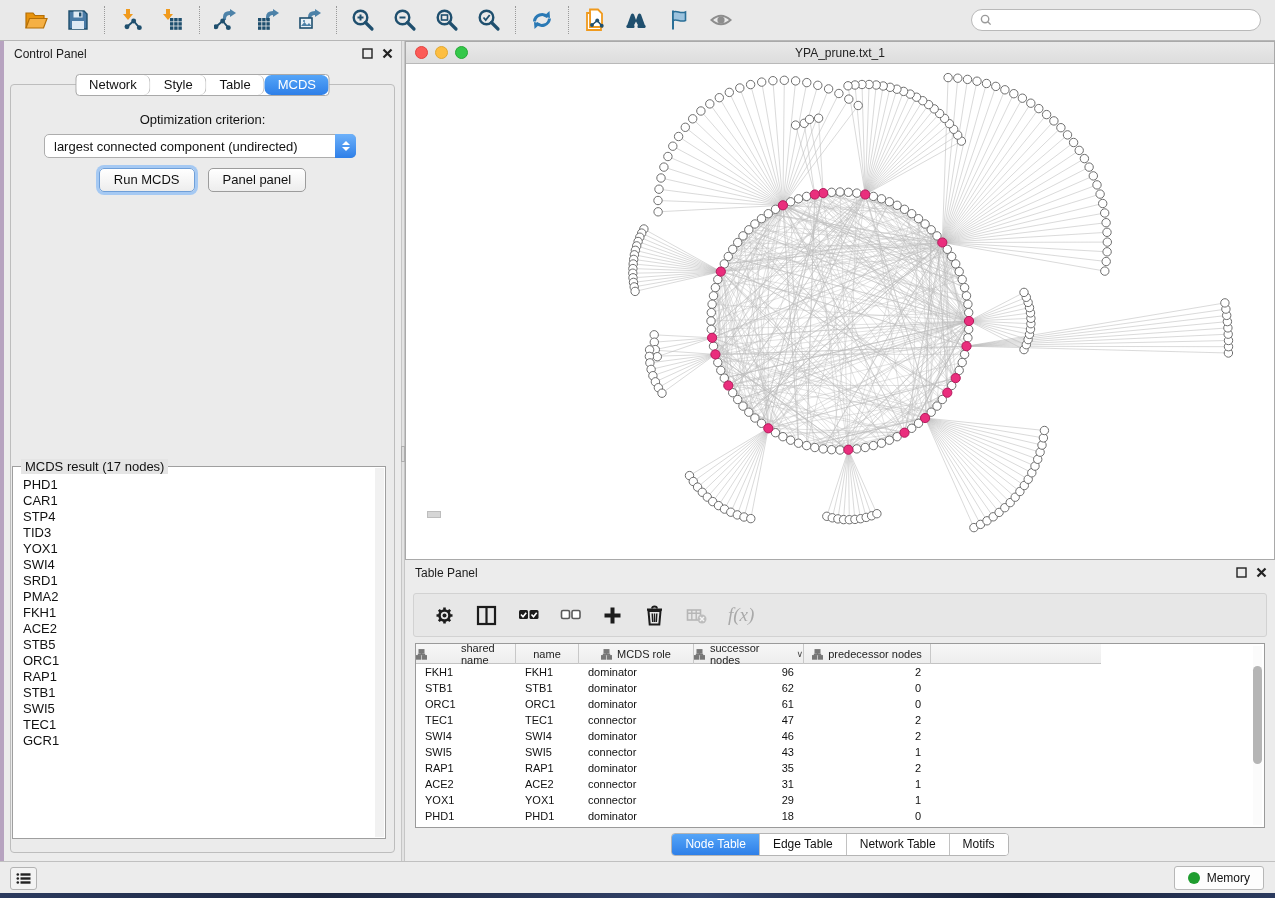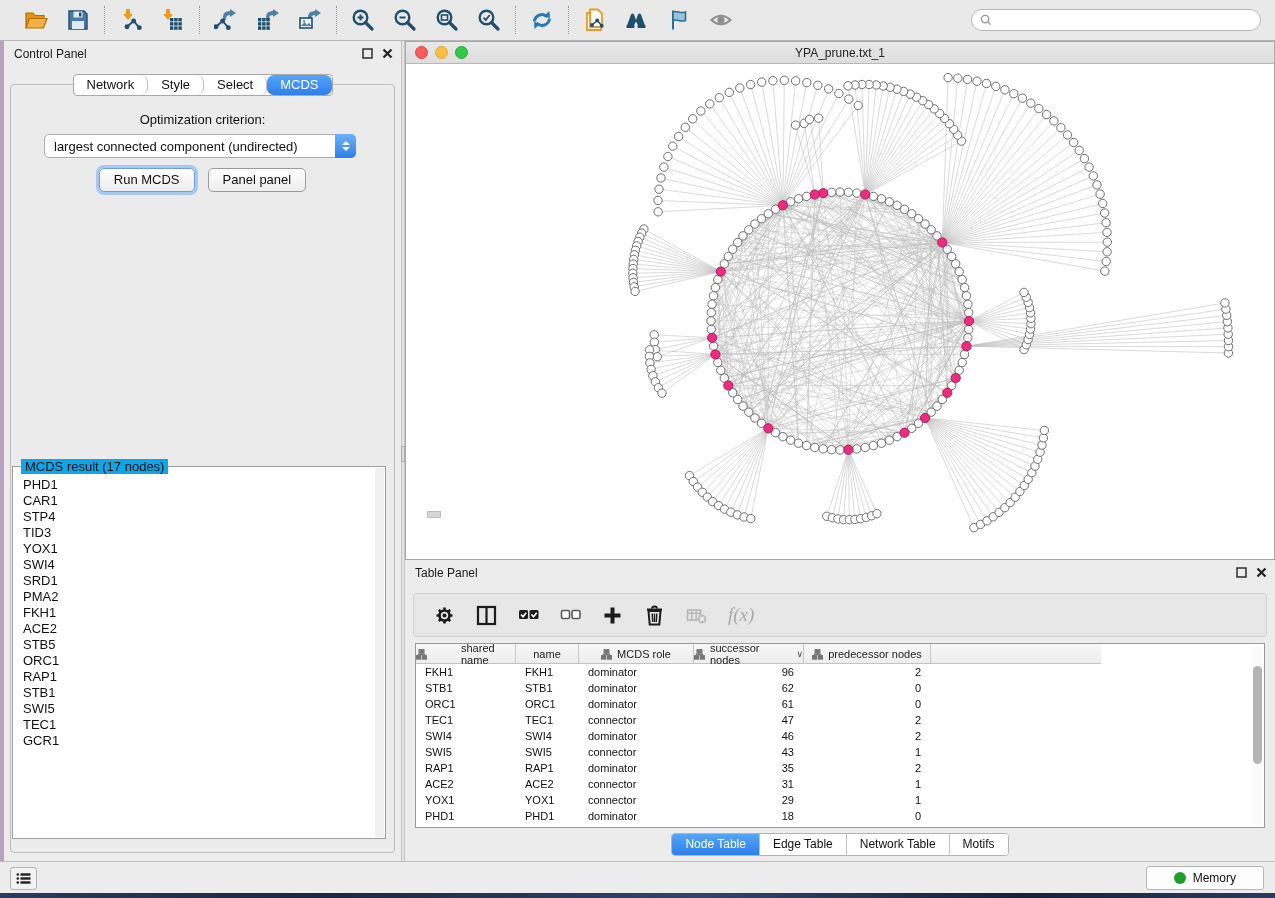--- a/index.html
+++ b/index.html
@@ -49,21 +49,21 @@
     align-items:center; justify-content:center; gap:2px; }
   .dropdown-stepper span { width:0; height:0; border-left:4px solid transparent; border-right:4px solid transparent; }
   .arrow-up { border-bottom:4px solid #fff; }
   .arrow-down { border-top:4px solid #fff; }
   .cp-buttons { position:absolute; left:0; right:0; top:127px; display:flex; justify-content:center; gap:13px; }
   .push-btn { font-size:13px; color:#111; background:linear-gradient(#ffffff,#ededed);
     border:1px solid #9c9c9c; border-radius:5px; padding:3px 14px 4px; }
   .push-btn.focused { box-shadow:0 0 0 3px #a5c9f3; border-color:#6f9fd8; }
   .result-box { position:absolute; left:8px; top:425px; width:374px; height:373px;
     border:1px solid #9f9f9f; background:#fff; }
-  .result-legend { position:absolute; left:8px; top:-8px; background:#0ea5e9; padding:0 4px;
+  .result-legend { position:absolute; left:8px; top:-8px; background:#e5e5e5; padding:0 4px;
     font-size:13px; color:#111; }
   .result-list { position:absolute; left:1px; top:10px; right:10px; bottom:1px; overflow:hidden; }
   .result-item { font-size:13px; color:#111; line-height:16px; padding-left:9px; }
   .result-scroll { position:absolute; right:1px; top:1px; width:9px; bottom:1px; background:#f1f1f1; }
 
   
   .v-splitter { position:absolute; left:401px; top:41px; width:4px; height:820px; background:#e3e3e3;
     border-left:1px solid #c6c6c6; border-right:1px solid #c6c6c6; }
   .v-grip { position:absolute; left:-1px; top:405px; width:4px; height:16px;
     background:#dcdcdc; border:1px solid #aeaeae; }
@@ -115,21 +115,21 @@
   .tp-tab.active { background:linear-gradient(#55a5f8,#2e7fe8); color:#fff; }
 
   
   .status-bar { position:absolute; left:0; top:861px; width:1275px; height:32px;
     background:#ececec; border-top:1px solid #c0c0c0; }
   .list-btn { position:absolute; left:10px; top:5px; width:27px; height:23px; background:#f3f3f3;
     border:1px solid #b3b3b3; border-radius:3px; display:flex; align-items:center; justify-content:center; }
   .list-btn svg { width:15px; height:13px; }
   .memory-btn { position:absolute; right:11px; top:4px; height:24px; background:#fdfdfd;
     border:1px solid #b7b7b7; border-radius:3px; display:flex; align-items:center;
-    gap:7px; padding:0 27px; }
+    gap:7px; padding:0 13px; }
   .memory-dot { width:12px; height:12px; border-radius:50%; background:#1f9d2f; }
   .memory-label { font-size:12px; color:#111; }
 </style>
 </head>
 <body>
 
 <div class="app">
 
   <div class="toolbar">
       <span class="tb-group">
@@ -329,21 +329,21 @@
             <svg viewBox="0 0 11 11">
               <path d="M1.5 1.5 L9.5 9.5 M9.5 1.5 L1.5 9.5" stroke="#222" stroke-width="2.2"></path>
             </svg>
           </span>
       </span>
     </div>
     <div class="cp-content"></div>
     <div class="cp-tabs">
         <span class="cp-tab">Network</span>
         <span class="cp-tab">Style</span>
-        <span class="cp-tab">Select</span>
+        <span class="cp-tab">Table</span>
         <span class="cp-tab active">MCDS</span>
       </div>
     <div class="opt-label">Optimization criterion:</div>
     <div class="dropdown">
       <span class="dropdown-value">largest connected component (undirected)</span>
       <span class="dropdown-stepper">
         <span class="arrow-up"></span>
           <span class="arrow-down"></span>
       </span>
     </div>

